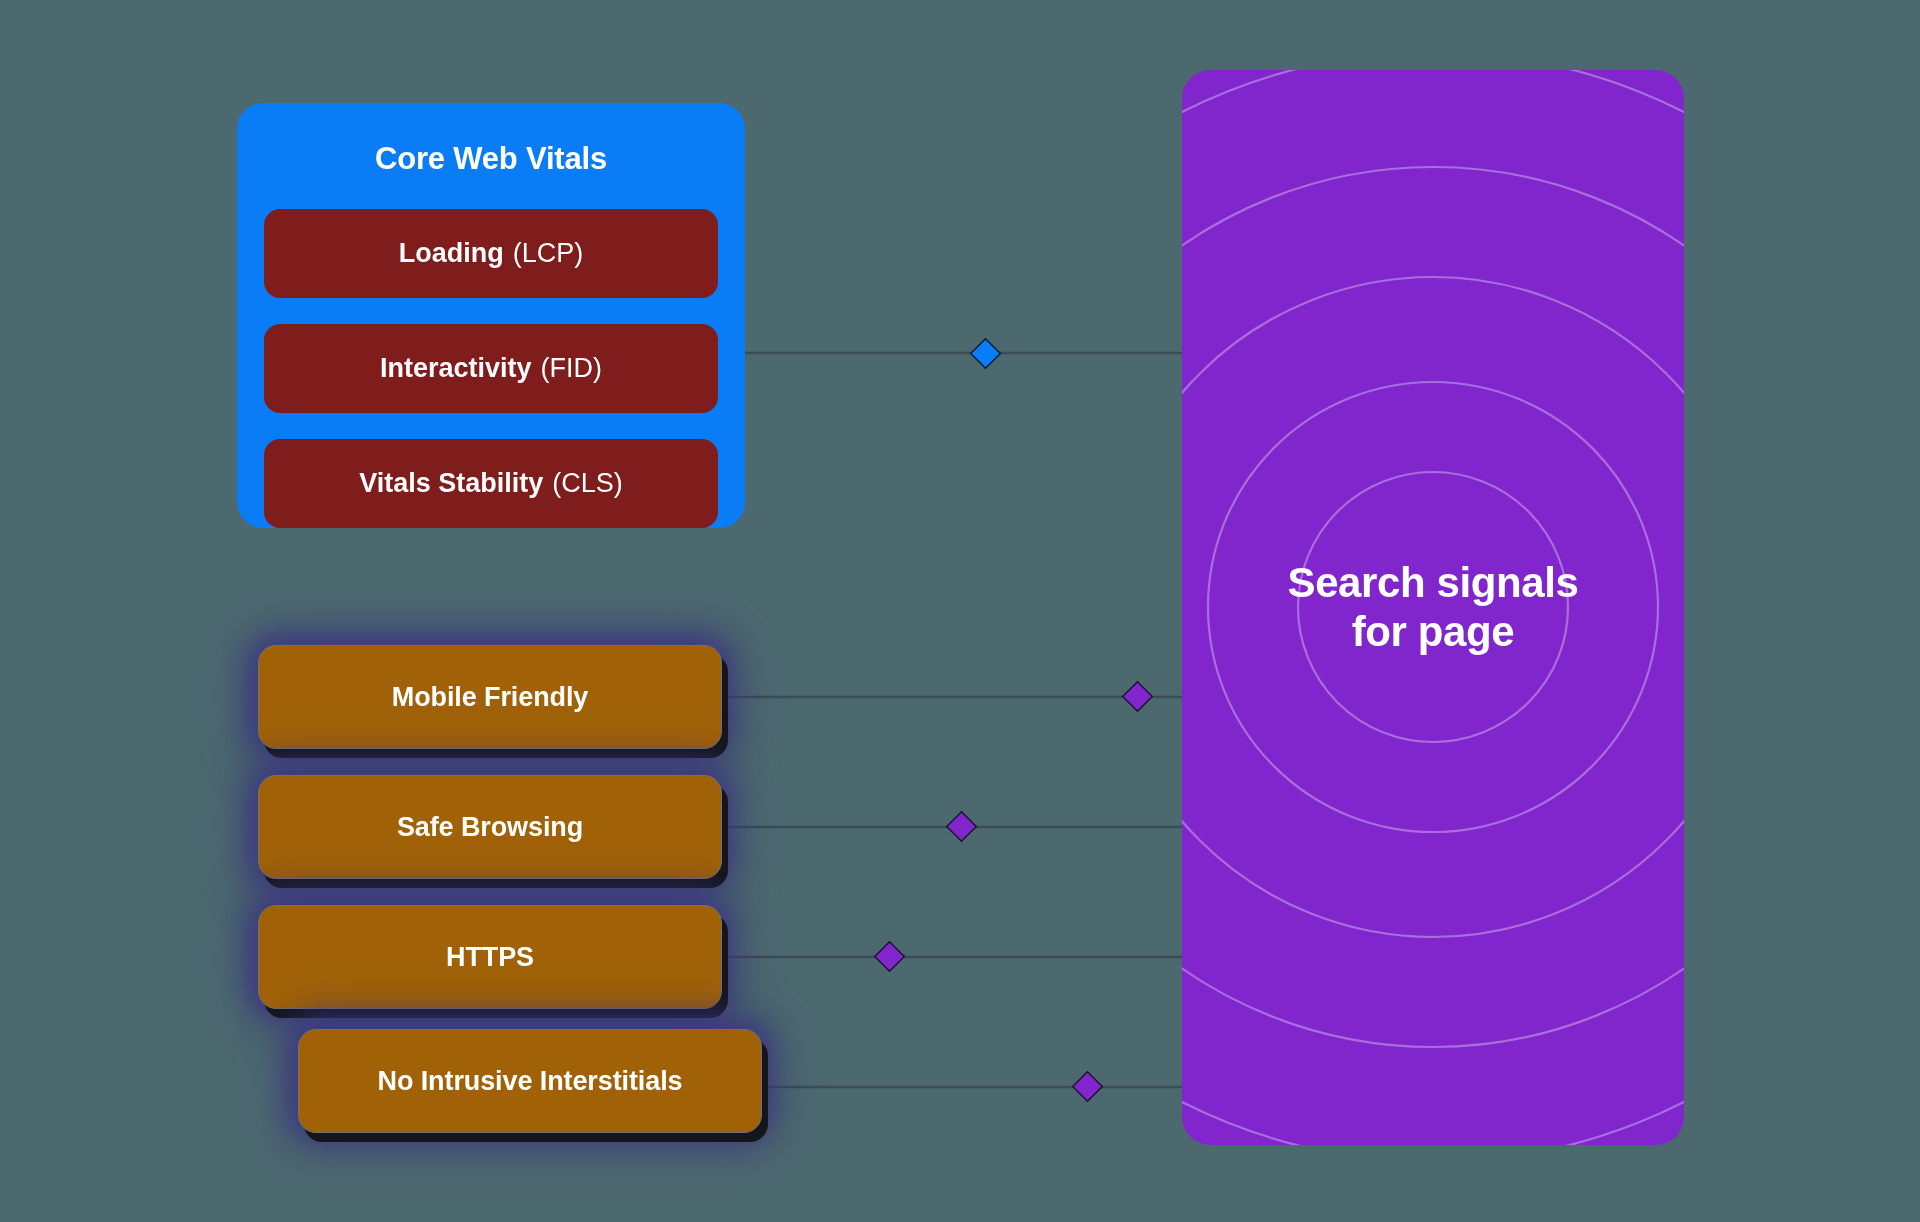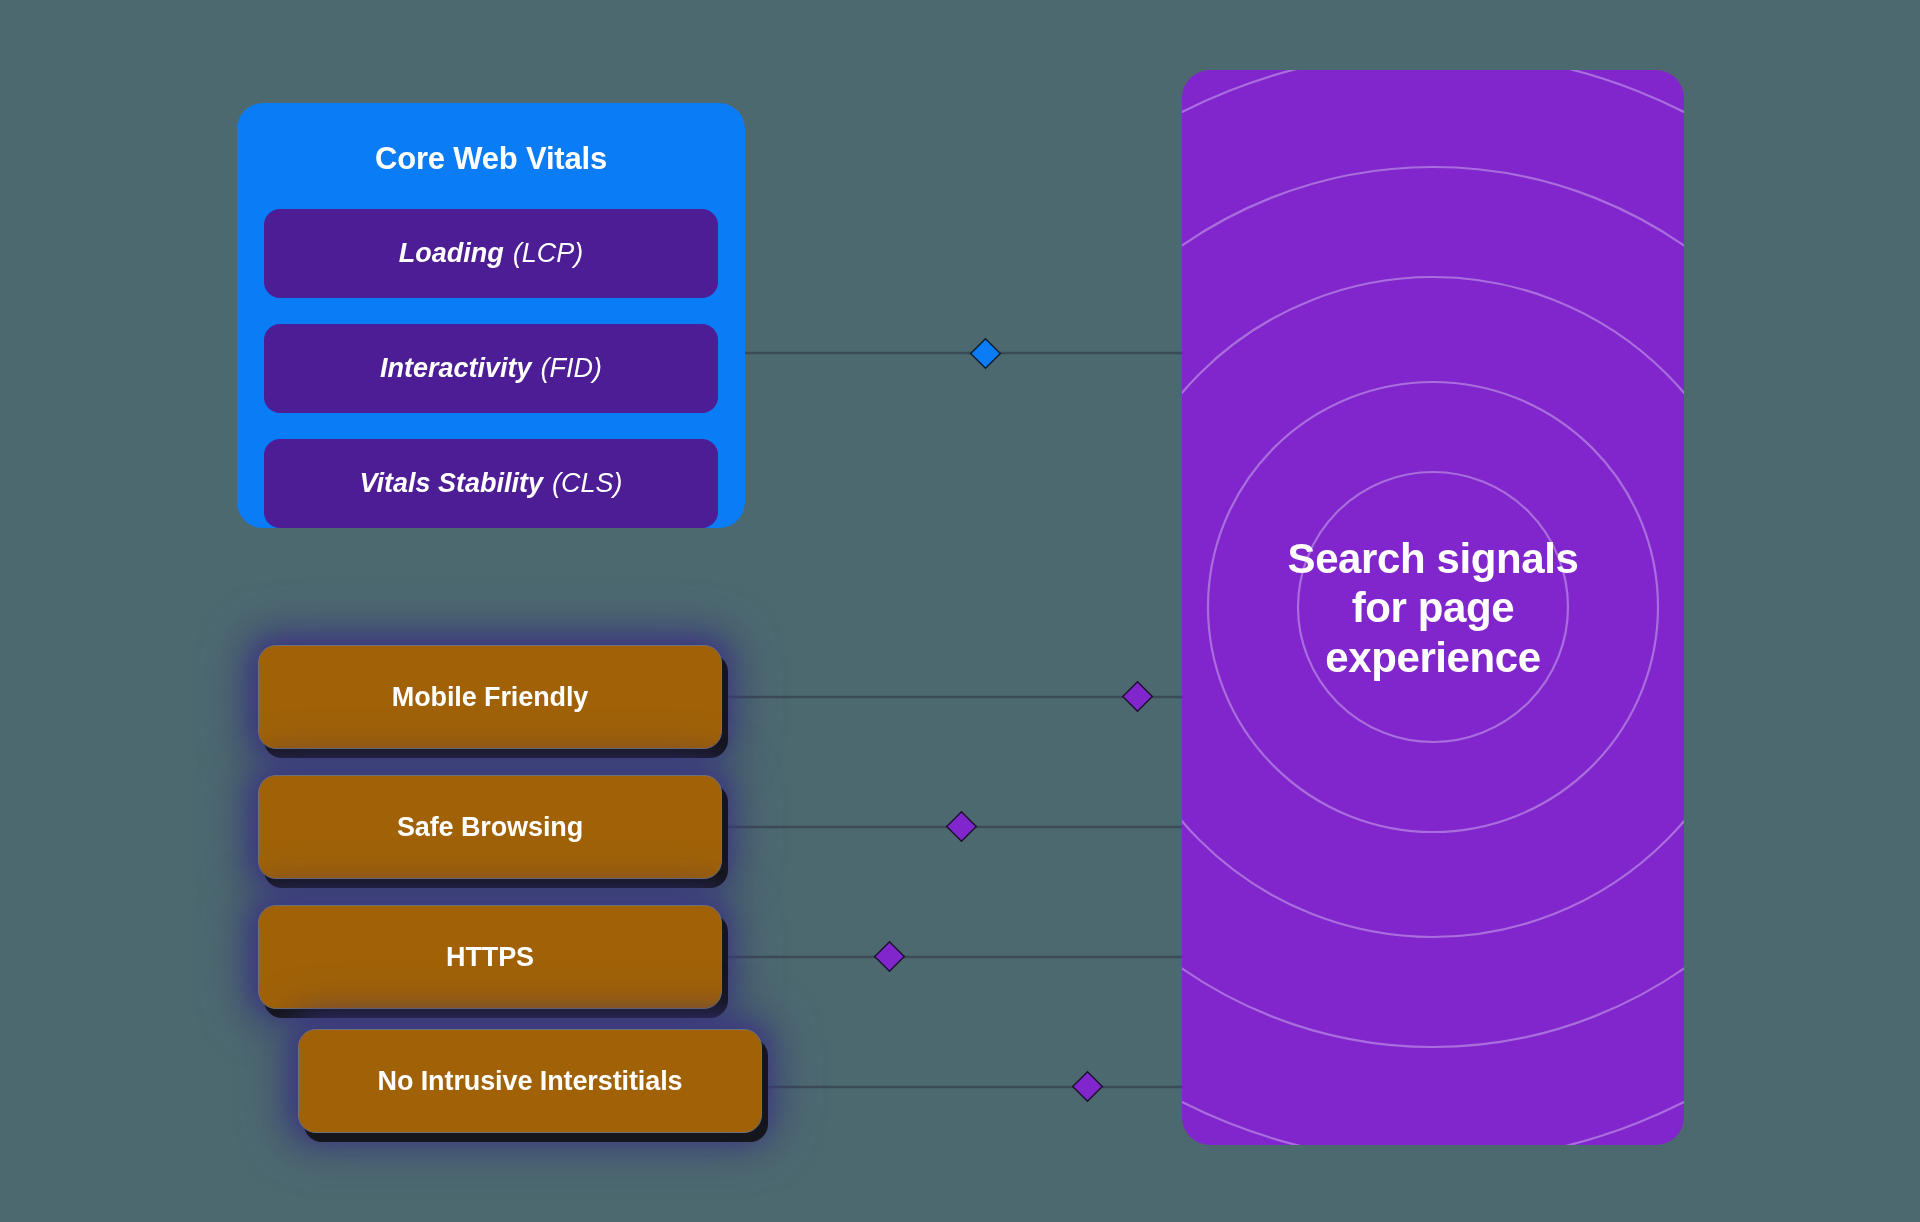--- a/index.html
+++ b/index.html
@@ -59,32 +59,31 @@
     letter-spacing: -0.2px;
     margin-top: 37px;
     margin-bottom: 32px;
     text-align: center;
     line-height: 1.2;
   }
 
   .cwv-item {
     width: 454px;
     height: 108px;
-    background: #4c1d95;
+    background: #7f1d1d;
     border-radius: 16px;
     display: flex;
     align-items: center;
     justify-content: center;
     margin-bottom: 26px;
     color: #ffffff;
     font-size: 27px;
     line-height: 1.2;
     text-align: center;
     white-space: nowrap;
-    font-style: italic;
   }
   .cwv-item:last-child { margin-bottom: 0; }
 
   .cwv-item .lbl-strong { font-weight: 700; }
   .cwv-item .lbl-light  { font-weight: 400; margin-left: 9px; }
 
   
   .pill {
     position: absolute;
     left: 258px;
@@ -238,17 +237,16 @@
         <circle cx="251" cy="537" r="225"></circle>
         <circle cx="251" cy="537" r="330"></circle>
         <circle cx="251" cy="537" r="440"></circle>
         <circle cx="251" cy="537" r="555"></circle>
       </g>
     </svg>
 
     <div class="signals-title">
       <div>Search signals</div>
       <div>for page</div>
-      <div>experience</div>
     </div>
   </div>
 
 </div>
 
 </body></html>

